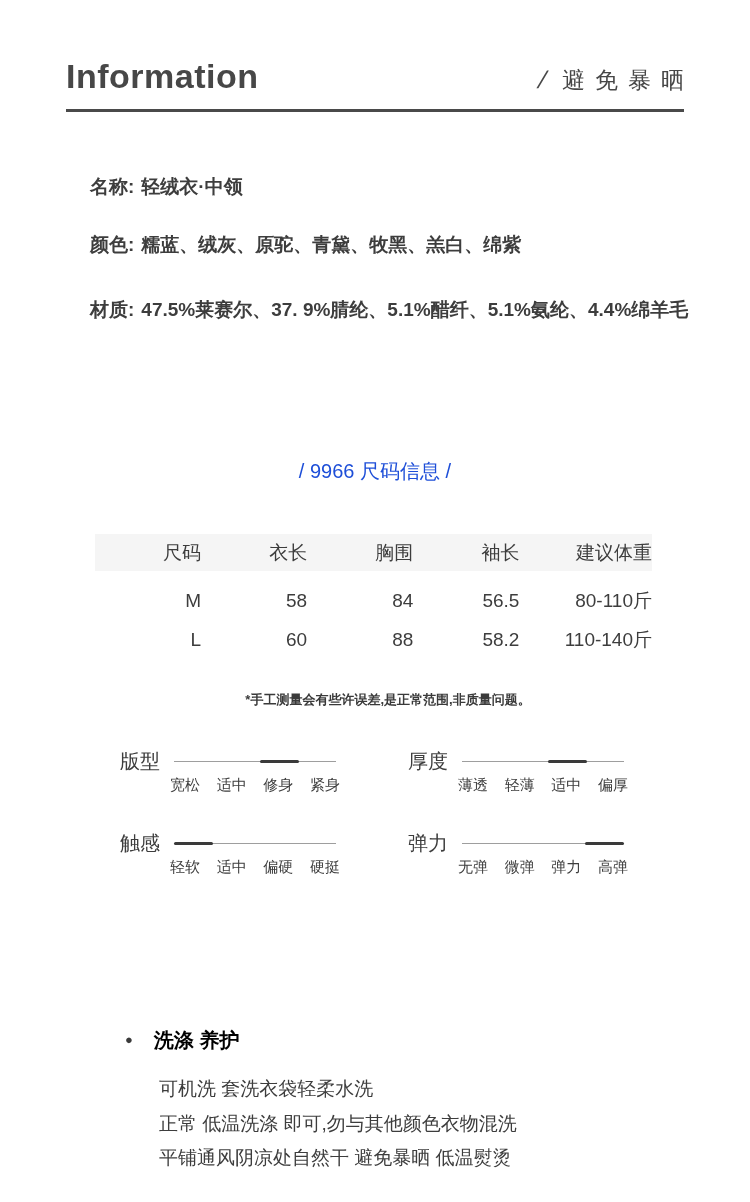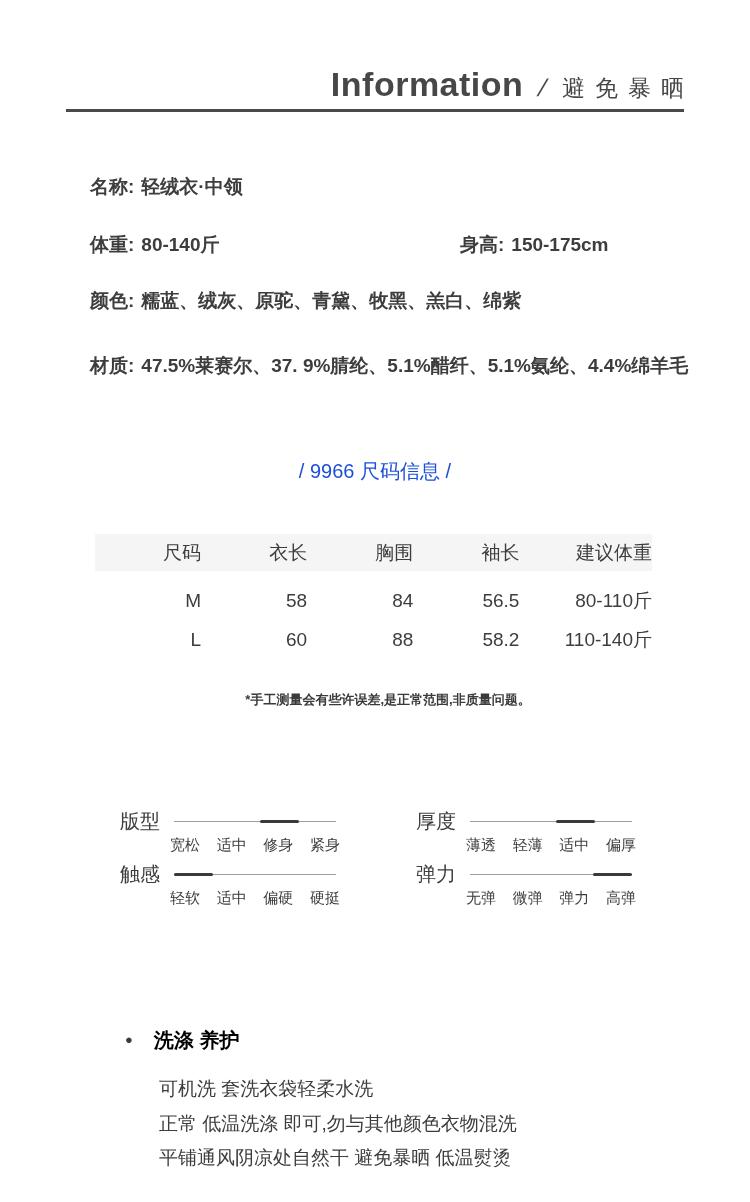--- a/index.html
+++ b/index.html
@@ -7,22 +7,22 @@
     position:relative;
     width:750px; height:1202px;
     background:#ffffff;
     font-family:"Liberation Sans","DejaVu Sans",sans-serif;
     color:#3d3d3d;
     overflow:hidden;
   }
 
   
   .header {
-    position:absolute; left:66px; top:64px; width:618px;
-    display:flex; justify-content:flex-end; align-items:flex-end;gap:16px;
+    position:absolute; left:66px; top:56px; width:618px;
+    display:flex; justify-content:space-between; align-items:flex-end;gap:16px;
   }
   .title-en { font-size:34px; font-weight:bold; color:#474747; letter-spacing:0.5px; line-height:40px; }
   .title-zh-wrap { display:flex; align-items:flex-end; padding-bottom:2px; }
   .title-slash { font-size:24px; color:#474747; transform:skewX(-18deg); margin-right:16px; line-height:28px; }
   .title-zh { font-size:23px; color:#474747; letter-spacing:10px; line-height:28px; margin-right:-10px; }
   .header-divider { position:absolute; left:66px; top:109px; width:618px; height:3px; background:#4a4a4a; }
 
   
   .info { position:absolute; left:90px; top:176px; width:585px; font-size:19px; line-height:21px; }
   .info-row { display:grid; grid-template-columns:370px 1fr;font-weight:bold; }
@@ -35,22 +35,22 @@
   .size-title { position:absolute; left:0; top:458px; width:100%; text-align:center; font-size:20px; color:#1d4ed8; }
   .size-table { position:absolute; left:95px; top:534px; width:557px; font-size:19px; }
   .tgrid { display:grid; grid-template-columns:1fr 1fr 1fr 1fr 1.25fr; text-align:right; }
   .thead { background:#f5f5f5; height:37px; align-items:center; }
   .trow  { height:39px; align-items:center; }
   .trow-first { margin-top:10px; }
   .footnote { position:absolute; left:0; top:691px; width:100%; text-align:center; font-size:13px; font-weight:bold; color:#3a3a3a;padding-left:13px; }
 
   
   .sliders {
-    position:absolute; left:120px; top:810px; width:516px;
-    display:grid; grid-template-columns:288px 1fr; row-gap:37px;gap:8px;
+    position:absolute; left:120px; top:750px; width:516px;
+    display:grid; grid-template-columns:288px 1fr; row-gap:37px;
   }
   .slider { display:flex; }
   .slider-name { font-size:20px; line-height:22px; width:42px; flex:none; margin-right:12px; }
   .slider-body { width:162px; flex:none; }
   .track { position:relative; height:5px; margin-top:9px; }
   .track::before { content:""; position:absolute; left:0; right:0; top:2px; height:1px; background:#9e9e9e; }
   .seg { position:absolute; top:1px; height:3px; width:24%; background:#3a3a3a; border-radius:2px; }
   .track[data-pos="0"] .seg { left:0; }
   .track[data-pos="2"] .seg { left:53%; }
   .track[data-pos="3"] .seg { left:76%; }
@@ -76,28 +76,20 @@
     </div>
   </div>
   <div class="header-divider"></div>
 
   <div class="info">
     <div class="info-row r1">
       <div class="pair">
         <span class="lbl">名称:</span><span class="val">轻绒衣·中领</span>
       </div>
     </div>
-    <div class="info-row r2">
-      <div class="pair">
-        <span class="lbl">体重:</span><span class="val">80-140斤</span>
-      </div>
-      <div class="pair">
-        <span class="lbl">身高:</span><span class="val">150-175cm</span>
-      </div>
-    </div>
     <div class="info-row single r3">
       <div class="pair">
         <span class="lbl">颜色:</span><span class="val">糯蓝、绒灰、原驼、青黛、牧黑、羔白、绵紫</span>
       </div>
     </div>
     <div class="info-row single">
       <div class="pair">
         <span class="lbl">材质:</span><span class="val">47.5%莱赛尔、37. 9%腈纶、5.1%醋纤、5.1%氨纶、4.4%绵羊毛</span>
       </div>
     </div>

